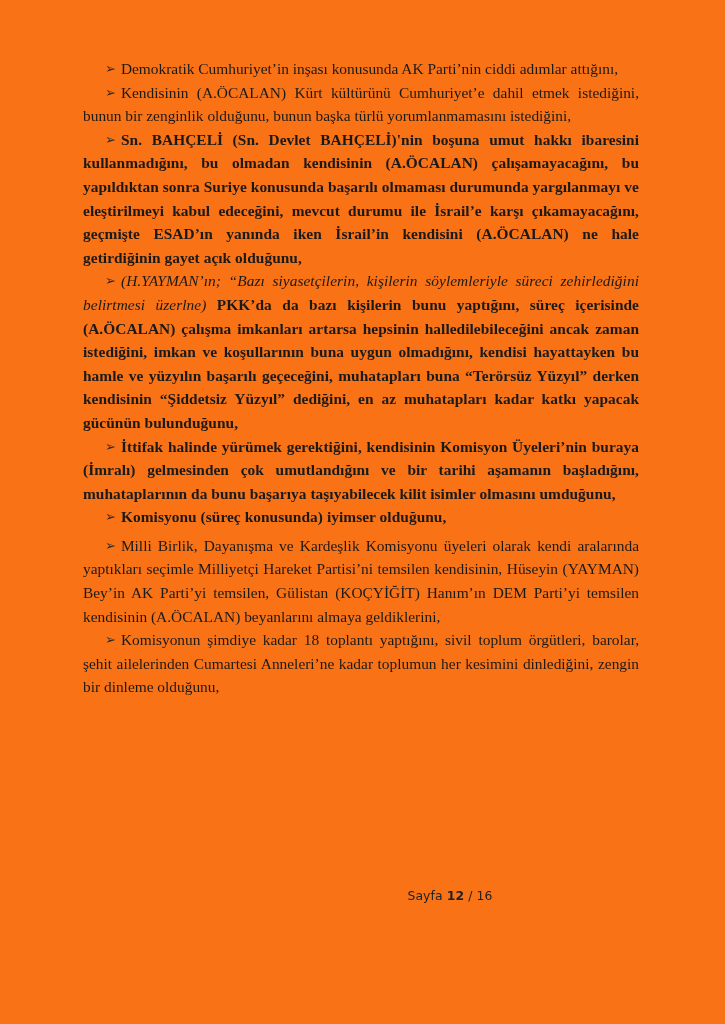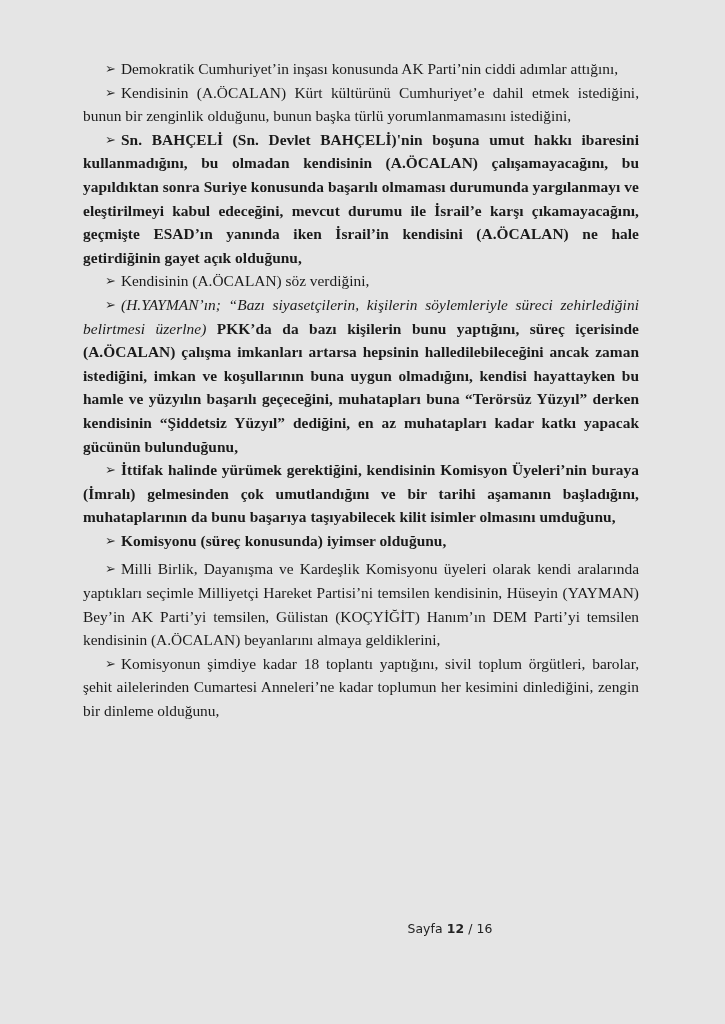--- a/index.html
+++ b/index.html
@@ -9,21 +9,21 @@
     background: #ffffff;
   }
   body {
     font-family: "Liberation Serif", "DejaVu Serif", serif;
     color: #1a1a1a;
   }
   .page {
     position: relative;
     width: 725px;
     height: 1024px;
-    background: #e5e5e5;
+    background: #f97316;
     box-sizing: border-box;
     overflow: hidden;
   }
   .content {
     position: absolute;
     left: 83px;
     top: 57px;
     width: 556px;
   }
   
@@ -66,21 +66,21 @@
   .gap-before {
     margin-top: 17px;
   }
   .gap-after {
     margin-bottom: 5px;
   }
   
   .footer {
     position: absolute;
     left: 0;
-    top: 919px;
+    top: 886px;
     width: 725px;
     text-align: center;
     padding-right: 0px;
   }
   .footer-inner {
     display: inline-block;
     margin-left: 175px;
     font-family: "DejaVu Sans", "Liberation Sans", sans-serif;
     font-size: 12.4px;
     color: #222222;
@@ -96,21 +96,20 @@
 <div class="page">
 
   <div class="content">
 
     <p class="para"><span class="bullet">➢</span><span>Demokratik Cumhuriyet’in inşası konusunda AK Parti’nin ciddi adımlar attığını,</span></p>
 
     <p class="para"><span class="bullet">➢</span><span>Kendisinin (A.ÖCALAN) Kürt kültürünü Cumhuriyet’e dahil etmek istediğini, bunun bir zenginlik olduğunu, bunun başka türlü yorumlanmamasını istediğini,</span></p>
 
     <p class="para bold"><span class="bullet">➢</span><span>Sn. BAHÇELİ (Sn. Devlet BAHÇELİ)'nin boşuna umut hakkı ibaresini kullanmadığını, bu olmadan kendisinin (A.ÖCALAN) çalışamayacağını, bu yapıldıktan sonra Suriye konusunda başarılı olmaması durumunda yargılanmayı ve eleştirilmeyi kabul edeceğini, mevcut durumu ile İsrail’e karşı çıkamayacağını, geçmişte ESAD’ın yanında iken İsrail’in kendisini (A.ÖCALAN) ne hale getirdiğinin gayet açık olduğunu,</span></p>
 
-    <p class="para"><span class="bullet">➢</span><span>Kendisinin (A.ÖCALAN) söz verdiğini,</span></p>
 
 
     <p class="para bold"><span class="bullet">➢</span><span class="it">(H.YAYMAN’ın; “Bazı siyasetçilerin, kişilerin söylemleriyle süreci zehirlediğini belirtmesi üzerlne)</span><span> PKK’da da bazı kişilerin bunu yaptığını, süreç içerisinde (A.ÖCALAN) çalışma imkanları artarsa hepsinin halledilebileceğini ancak zaman istediğini, imkan ve koşullarının buna uygun olmadığını, kendisi hayattayken bu hamle ve yüzyılın başarılı geçeceğini, muhatapları buna “Terörsüz Yüzyıl” derken kendisinin “Şiddetsiz Yüzyıl” dediğini, en az muhatapları kadar katkı yapacak gücünün bulunduğunu,</span></p>
 
     <p class="para bold"><span class="bullet">➢</span><span>İttifak halinde yürümek gerektiğini, kendisinin Komisyon Üyeleri’nin buraya (İmralı) gelmesinden çok umutlandığını ve bir tarihi aşamanın başladığını, muhataplarının da bunu başarıya taşıyabilecek kilit isimler olmasını umduğunu,</span></p>
 
     <p class="para bold gap-after"><span class="bullet">➢</span><span>Komisyonu (süreç konusunda) iyimser olduğunu,</span></p>
 
 
     <p class="para"><span class="bullet">➢</span><span>Milli Birlik, Dayanışma ve Kardeşlik Komisyonu üyeleri olarak kendi aralarında yaptıkları seçimle Milliyetçi Hareket Partisi’ni temsilen kendisinin, Hüseyin (YAYMAN) Bey’in AK Parti’yi temsilen, Gülistan (KOÇYİĞİT) Hanım’ın DEM Parti’yi temsilen kendisinin (A.ÖCALAN) beyanlarını almaya geldiklerini,</span></p>

